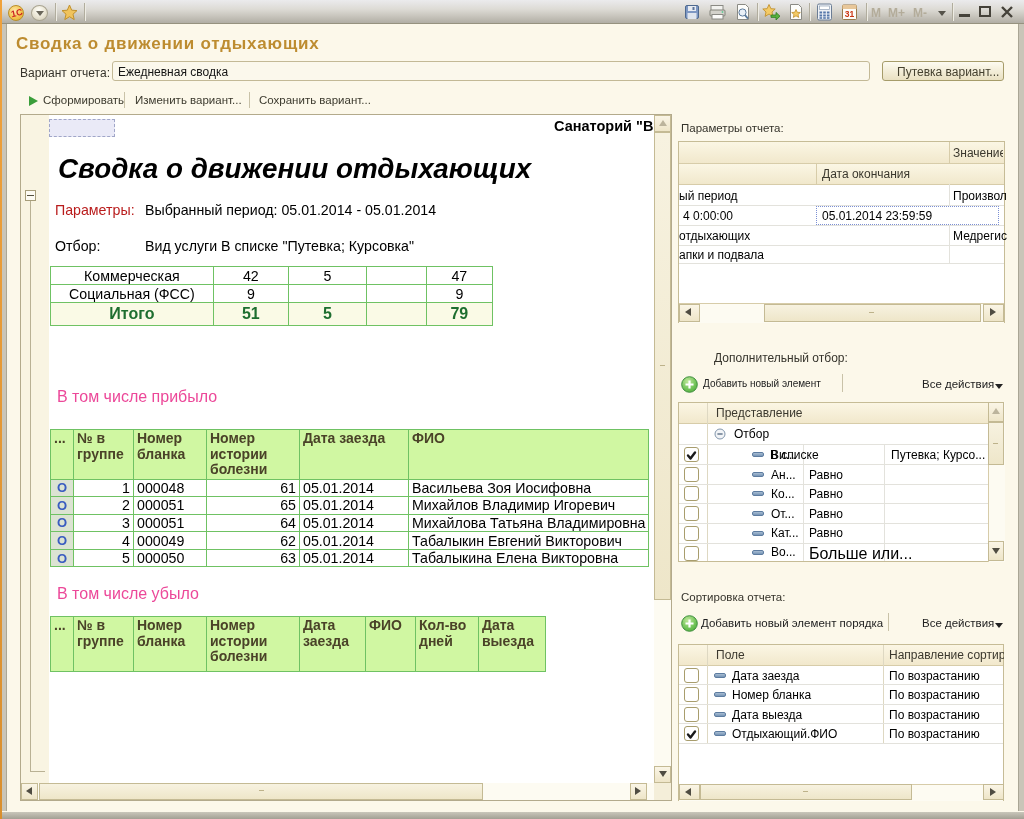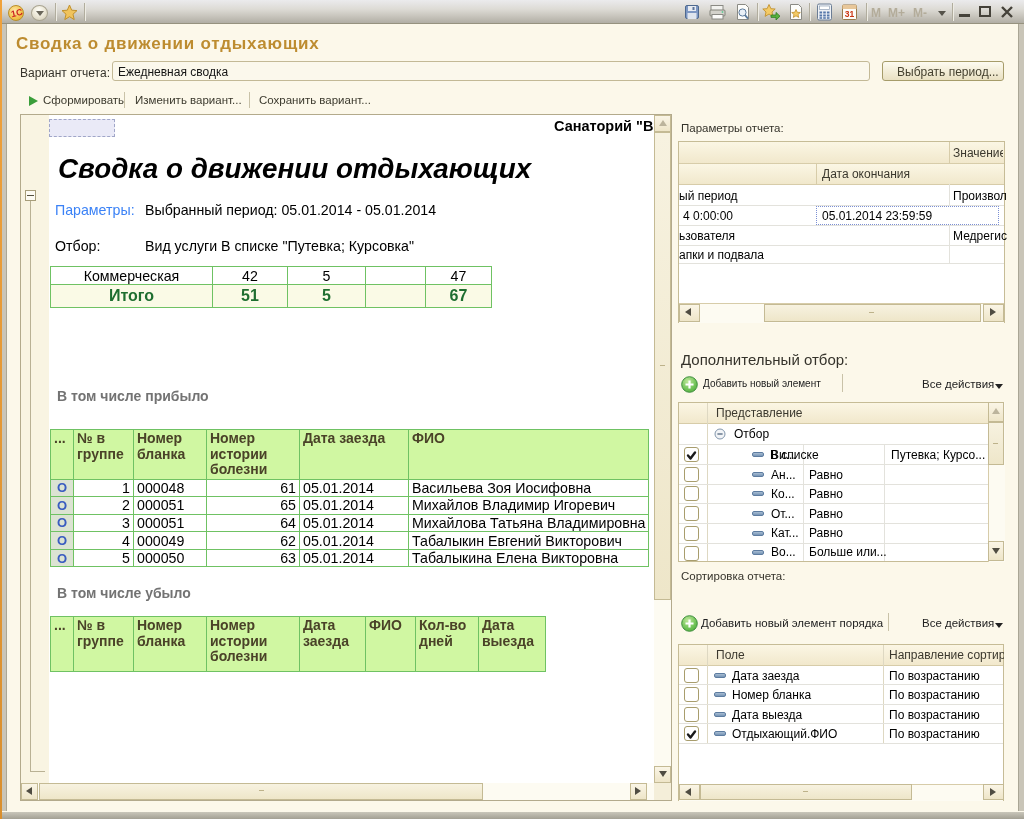--- a/index.html
+++ b/index.html
@@ -20,21 +20,21 @@
 .rt th{background:#d0f7a2;color:#4a4228;font-size:14px;font-weight:bold;text-align:left;vertical-align:top;padding:1px 3px;line-height:15.5px;white-space:normal}
 .rt .d td{height:17px;font-size:14.2px;color:#000;text-align:center;padding:0 18px}
 .rt .h1 th{height:47px}
 .rt .h2 th{height:45px}
 .rt .h3 th{height:52px}
 .rt .d2 td{height:16.6px;font-size:14.2px;color:#000;padding:0 3px}
 .rt .it td{height:20px;background:#fafae6;color:#1e6e30;font-size:16px;font-weight:bold;text-align:center}
 .rt td.o{background:#dce3d3;color:#3a5cc0;font-weight:bold;text-align:center;font-size:13px}
 .rt td.r{text-align:right}
 .rt td.l{text-align:left}
-.gh{font-size:14px;font-weight:bold;color:#737373}
+.gh{font-size:16px;font-weight:normal;color:#ec4899}
 </style>
 </head>
 <body>
 <div id="win">
 
 <div class="a" id="titlebar" style="left:0;top:0;width:1024px;height:24px;background:linear-gradient(180deg,#ebebed 0%,#dddbd5 40%,#c8c5bd 70%,#b1aea5 100%);border-bottom:1px solid #96927f;box-sizing:border-box"></div>
 
 <div class="a" style="left:0;top:0;width:2px;height:819px;background:linear-gradient(180deg,#f0a23c,#d98f2e)"></div>
 <div class="a" style="left:2px;top:24px;width:5px;height:787px;background:#c9c5b8;border-right:1px solid #aaa695;box-sizing:border-box"></div>
 <div class="a" style="left:1018px;top:24px;width:6px;height:787px;background:#c9c5b8;border-left:1px solid #aaa695;box-sizing:border-box"></div>
@@ -106,67 +106,74 @@
 <div class="a" style="left:979px;top:6px;width:12px;height:11px;border:2px solid #45423a;box-sizing:border-box"></div>
 <svg class="a" style="left:1000px;top:5px" width="14" height="14" viewBox="0 0 14 14">
       <path d="M2 2 L12 12 M12 2 L2 12" stroke="#45423a" stroke-width="2.4"></path>
     </svg>
 
 <div class="a tx" style="left:16px;top:34px;font-size:17px;font-weight:bold;letter-spacing:0.8px;color:#bd8c30">Сводка о движении отдыхающих</div>
 <div class="a tx" style="left:20px;top:66px;font-size:12px;color:#35332b">Вариант отчета:</div>
 <div class="a" style="left:112px;top:61px;width:758px;height:20px;background:#fbf8ec;border:1px solid #c3b996;border-radius:3px;box-sizing:border-box"></div>
 <div class="a tx" style="left:118px;top:65px;font-size:12px;color:#141414">Ежедневная сводка</div>
 <div class="a" style="left:882px;top:61px;width:122px;height:20px;background:linear-gradient(180deg,#fdfbf1,#f2ecd6 55%,#e9e0c2);border:1px solid #a69c6a;border-radius:3px;box-sizing:border-box"></div>
-<div class="a tx" style="left:897px;top:65px;font-size:12px;color:#45412f">Выбрать период...</div>
+<div class="a tx" style="left:897px;top:65px;font-size:12px;color:#45412f">Путевка вариант...</div>
 
 <div class="tri" style="left:29px;top:96px;border-left:9px solid #3b9e3b;border-top:5px solid transparent;border-bottom:5px solid transparent"></div>
 <div class="a tx" style="left:43px;top:94px;font-size:11.5px;color:#3c3a2e">Сформировать</div>
 <div class="a" style="left:124px;top:92px;width:1px;height:16px;background:#c9c2a8"></div>
 <div class="a tx" style="left:135px;top:94px;font-size:11.5px;color:#3c3a2e">Изменить вариант...</div>
 <div class="a" style="left:249px;top:92px;width:1px;height:16px;background:#c9c2a8"></div>
 <div class="a tx" style="left:259px;top:94px;font-size:11.5px;color:#3c3a2e">Сохранить вариант...</div>
 
 <div class="a" style="left:20px;top:114px;width:652px;height:687px;border:1px solid #b3aa8c;background:#f9f4e2;box-sizing:border-box"></div>
 
 <div class="a" style="left:30px;top:200px;width:1px;height:572px;background:#b9b194"></div>
 <div class="a" style="left:30px;top:771px;width:15px;height:1px;background:#b9b194"></div>
 <div class="a" style="left:25px;top:190px;width:11px;height:11px;background:#fdfbf3;border:1px solid #a79d7a;box-sizing:border-box"></div>
 <div class="a" style="left:27px;top:195px;width:7px;height:1px;background:#55513f"></div>
 
 <div class="a" id="rep" style="left:49px;top:115px;width:605px;height:668px;background:#fff;overflow:hidden">
   <div class="a" style="left:0;top:4px;width:66px;height:18px;background:#eaeaf7;border:1px dashed #a0a6c8;box-sizing:border-box"></div>
   <div class="a tx" style="left:505px;top:3px;font-size:14.5px;font-weight:bold;color:#000">Санаторий "В</div>
   <div class="a tx" style="left:9px;top:37px;font-size:27.8px;font-weight:bold;font-style:italic;color:#000;top:38px">Сводка о движении отдыхающих</div>
-  <div class="a tx" style="left:6px;top:87px;font-size:14.2px;color:#3b82f6">Параметры:</div>
+  <div class="a tx" style="left:6px;top:87px;font-size:14.2px;color:#b91c1c">Параметры:</div>
   <div class="a tx" style="left:96px;top:87px;font-size:14.2px;color:#000">Выбранный период: 05.01.2014 - 05.01.2014</div>
   <div class="a tx" style="left:6px;top:123px;font-size:14.2px;color:#000">Отбор:</div>
   <div class="a tx" style="left:96px;top:123px;font-size:14.2px;color:#000">Вид услуги В списке "Путевка; Курсовка"</div>
 
   <table class="rt" style="left:1px;top:151px">
    <colgroup>
           <col style="width:162px">
           <col style="width:75px">
           <col style="width:78px">
           <col style="width:60px">
           <col style="width:66px">
         </colgroup>
    <tbody>
    <tr class="d">
             <td>Коммерческая</td>
             <td>42</td>
             <td>5</td>
             <td></td>
             <td>47</td>
           </tr>
+   <tr class="d">
+            <td>Социальная (ФСС)</td>
+            <td>9</td>
+            <td></td>
+            <td></td>
+            <td>9</td>
+          </tr>
    <tr class="it">
             <td>Итого</td>
             <td>51</td>
             <td>5</td>
             <td></td>
-            <td>67</td>
+            <td>79</td>
           </tr>
   </tbody>
       </table>
   <div class="a tx gh" style="left:8px;top:273px">В том числе прибыло</div>
 
   <table class="rt" style="left:1px;top:314px">
    <colgroup>
           <col style="width:23px">
           <col style="width:60px">
           <col style="width:73px">
@@ -281,37 +288,37 @@
 <div class="a tx" style="left:822px;top:167px;font-size:12px;color:#3b382e">Дата окончания</div>
 
 <div class="a tx" style="left:679px;top:189px;font-size:12px;color:#000">ый период</div>
 <div class="a tx" style="left:953px;top:189px;font-size:12px;color:#000">Произвол</div>
 <div class="hl" style="left:679px;top:205px;width:325px"></div>
 <div class="vl" style="left:949px;top:184px;height:21px"></div>
 <div class="a tx" style="left:683px;top:209px;font-size:12px;color:#000">4 0:00:00</div>
 <div class="a" style="left:816px;top:206px;width:183px;height:19px;border:1px dotted #7b8fd4;box-sizing:border-box"></div>
 <div class="a tx" style="left:822px;top:209px;font-size:12px;color:#000">05.01.2014 23:59:59</div>
 <div class="hl" style="left:679px;top:225px;width:325px"></div>
-<div class="a tx" style="left:679px;top:229px;font-size:12px;color:#000">ьзователя</div>
+<div class="a tx" style="left:679px;top:229px;font-size:12px;color:#000">отдыхающих</div>
 <div class="a tx" style="left:953px;top:229px;font-size:12px;color:#000">Медрегис</div>
 <div class="vl" style="left:949px;top:226px;height:20px"></div>
 <div class="hl" style="left:679px;top:245px;width:325px"></div>
 <div class="a tx" style="left:679px;top:248px;font-size:12px;color:#000">апки и подвала</div>
 <div class="vl" style="left:949px;top:246px;height:18px"></div>
 <div class="hl" style="left:679px;top:263px;width:325px"></div>
 
 <div class="a" style="left:679px;top:303px;width:325px;height:19px;background:#fdfbf2;border-top:1px solid #d7cca9"></div>
 <div class="sbtn" style="left:679px;top:304px;width:21px;height:18px"></div>
 <div class="tri" style="left:685px;top:308px;border-top:4px solid transparent;border-bottom:4px solid transparent;border-right:6px solid #4f4c42"></div>
 <div class="thumb" style="left:764px;top:304px;width:217px;height:18px"></div>
 <div class="a" style="left:869px;top:312px;width:5px;height:1px;background:#bdb28a"></div>
 <div class="sbtn" style="left:983px;top:304px;width:21px;height:18px"></div>
 <div class="tri" style="left:990px;top:308px;border-top:4px solid transparent;border-bottom:4px solid transparent;border-left:6px solid #4f4c42"></div>
 
-<div class="a tx" style="left:681px;top:351px;font-size:15px;color:#35332b">Дополнительный отбор:</div>
+<div class="a tx" style="left:714px;top:351px;font-size:12px;color:#35332b">Дополнительный отбор:</div>
 <svg class="a" style="left:681px;top:376px" width="17" height="17" viewBox="0 0 17 17">
       <circle cx="8.5" cy="8.5" r="7.8" fill="url(#g1)" stroke="#3f8f3f"></circle>
       <defs>
         <radialGradient id="g1" cx="0.4" cy="0.3" r="0.9">
           <stop offset="0" stop-color="#bfe89a"></stop>
           <stop offset="0.6" stop-color="#6cc153"></stop>
           <stop offset="1" stop-color="#48a336"></stop>
         </radialGradient>
       </defs>
       <path d="M8.5 4.5 v8 M4.5 8.5 h8" stroke="#fff" stroke-width="2.2"></path>
@@ -361,31 +368,31 @@
 <div class="dash" style="left:752px;top:511px"></div>
 <div class="a tx" style="left:771px;top:507px;font-size:12px;color:#000">От...</div>
 <div class="a tx" style="left:809px;top:507px;font-size:12px;color:#000">Равно</div>
 <div class="cb" style="left:684px;top:526px"></div>
 <div class="dash" style="left:752px;top:531px"></div>
 <div class="a tx" style="left:771px;top:526px;font-size:12px;color:#000">Кат...</div>
 <div class="a tx" style="left:809px;top:526px;font-size:12px;color:#000">Равно</div>
 <div class="cb" style="left:684px;top:546px"></div>
 <div class="dash" style="left:752px;top:550px"></div>
 <div class="a tx" style="left:771px;top:545px;font-size:12px;color:#000">Во...</div>
-<div class="a tx" style="left:809px;top:545px;font-size:12px;color:#000">Больше или...</div>
+<div class="a tx" style="left:809px;top:545px;font-size:16px;color:#000">Больше или...</div>
 
 <div class="a" style="left:988px;top:402px;width:16px;height:160px;background:#fdfbf2;border-left:1px solid #d7cca9"></div>
 <div class="sbtn" style="left:988px;top:402px;width:16px;height:20px"></div>
 <div class="tri" style="left:992px;top:408px;border-left:4px solid transparent;border-right:4px solid transparent;border-bottom:6px solid #bcb49c"></div>
 <div class="thumb" style="left:988px;top:422px;width:16px;height:43px"></div>
 <div class="a" style="left:993px;top:443px;width:5px;height:1px;background:#bdb28a"></div>
 <div class="sbtn" style="left:988px;top:541px;width:16px;height:20px"></div>
 <div class="tri" style="left:992px;top:548px;border-left:4px solid transparent;border-right:4px solid transparent;border-top:6px solid #4f4c42"></div>
 
-<div class="a tx" style="left:681px;top:570px;font-size:11.5px;color:#35332b">Сортировка отчета:</div>
+<div class="a tx" style="left:681px;top:591px;font-size:11.5px;color:#35332b">Сортировка отчета:</div>
 <svg class="a" style="left:681px;top:615px" width="17" height="17" viewBox="0 0 17 17">
       <circle cx="8.5" cy="8.5" r="7.8" fill="url(#g2)" stroke="#3f8f3f"></circle>
       <defs>
         <radialGradient id="g2" cx="0.4" cy="0.3" r="0.9">
           <stop offset="0" stop-color="#bfe89a"></stop>
           <stop offset="0.6" stop-color="#6cc153"></stop>
           <stop offset="1" stop-color="#48a336"></stop>
         </radialGradient>
       </defs>
       <path d="M8.5 4.5 v8 M4.5 8.5 h8" stroke="#fff" stroke-width="2.2"></path>

